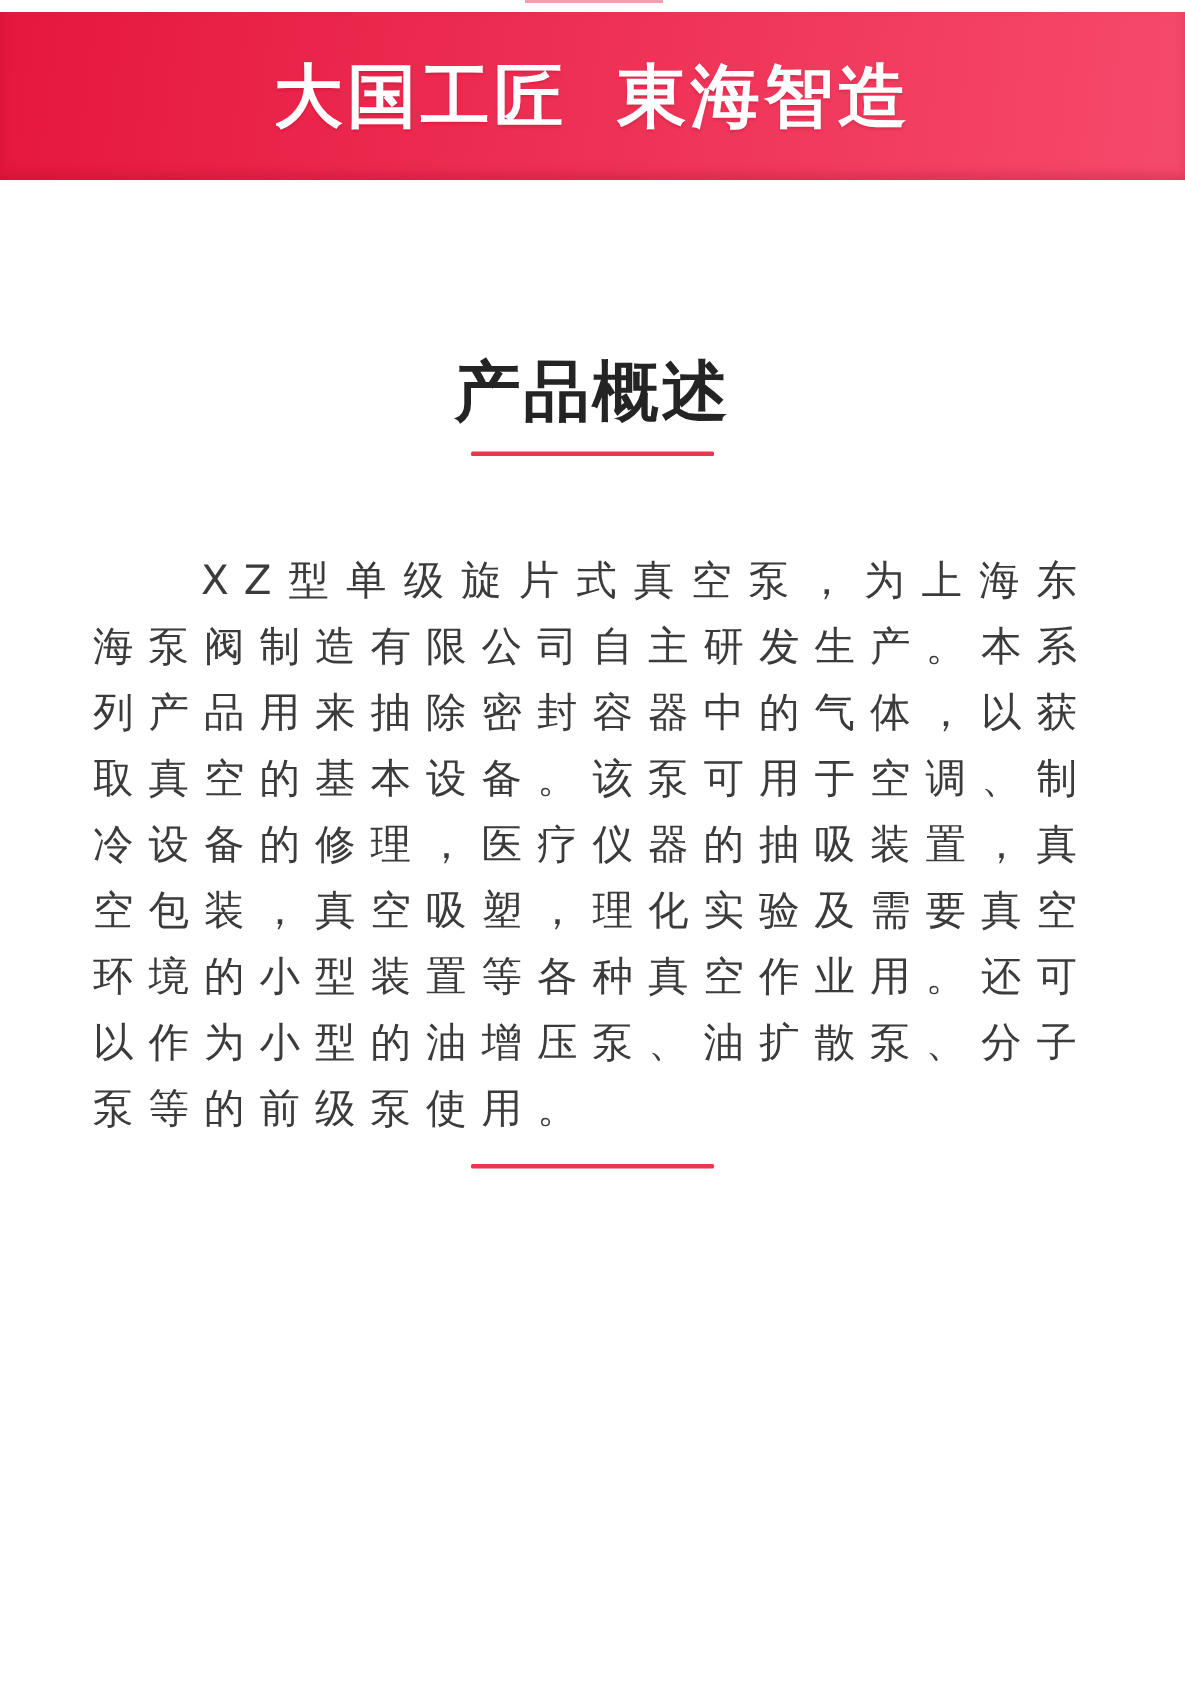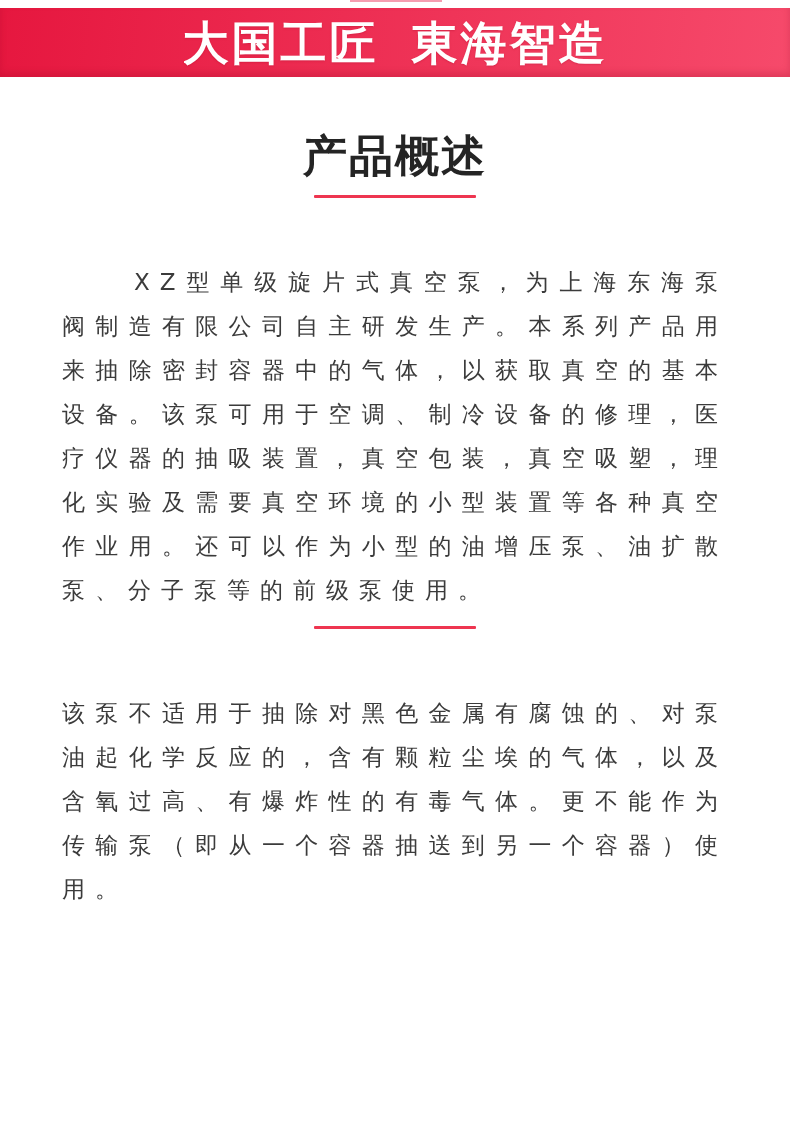--- a/index.html
+++ b/index.html
@@ -28,21 +28,21 @@
   }
   .top-divider {
     position: absolute;
     top: 0;
     left: 350px;
     width: 92px;
     height: 2px;
     background: var(--divider);
   }
   .banner {
-    height: 69px;
+    height: 112px;
     background: linear-gradient(97deg, var(--banner-left) 0%, var(--banner-right) 100%);
     box-shadow: inset 0 -4px 7px rgba(140, 0, 30, 0.22);
     display: flex;
     align-items: center;
     justify-content: center;
   }
   .banner-title {
     margin: 0;
     color: #ffffff;
     font-size: 46px;
@@ -54,32 +54,32 @@
   }
   .section-heading {
     margin: 0;
     text-align: center;
     font-size: 44px;
     line-height: 50px;
     font-weight: 700;
     letter-spacing: 2px;
     color: var(--heading-color);
   }
-  .mt-after-banner { margin-top: 54px; }
+  .mt-after-banner { margin-top: 117px; }
   .mt-after-para   { margin-top: 50px; }
   .heading-underline {
     width: 162px;
     height: 3px;
     margin: 14px auto 0;
     background: var(--accent);
     border-radius: 1px;
   }
   .body-text {
     margin: 62px 62px 0;
-    font-size: 23px;
+    font-size: 27px;
     line-height: 44px;
     font-weight: 400;
     color: var(--body-color);
     text-align: justify;
     text-justify: inter-character;
     letter-spacing: 10px;
     line-break: anywhere;
     overflow-wrap: break-word;
   }
   .first-indent {
@@ -98,14 +98,13 @@
 </header>
 
 <section>
   <h2 class="section-heading mt-after-banner">产品概述</h2>
   <div class="heading-underline"></div>
   <p class="body-text first-indent">XZ型单级旋片式真空泵，为上海东海泵阀制造有限公司自主研发生产。本系列产品用来抽除密封容器中的气体，以获取真空的基本设备。该泵可用于空调、制冷设备的修理，医疗仪器的抽吸装置，真空包装，真空吸塑，理化实验及需要真空环境的小型装置等各种真空作业用。还可以作为小型的油增压泵、油扩散泵、分子泵等的前级泵使用。</p>
 </section>
 
 <section>
   <div class="heading-underline"></div>
-  <p class="body-text">该泵不适用于抽除对黑色金属有腐蚀的、对泵油起化学反应的，含有颗粒尘埃的气体，以及含氧过高、有爆炸性的有毒气体。更不能作为传输泵（即从一个容器抽送到另一个容器）使用。</p>
 </section>
 
 </body></html>

